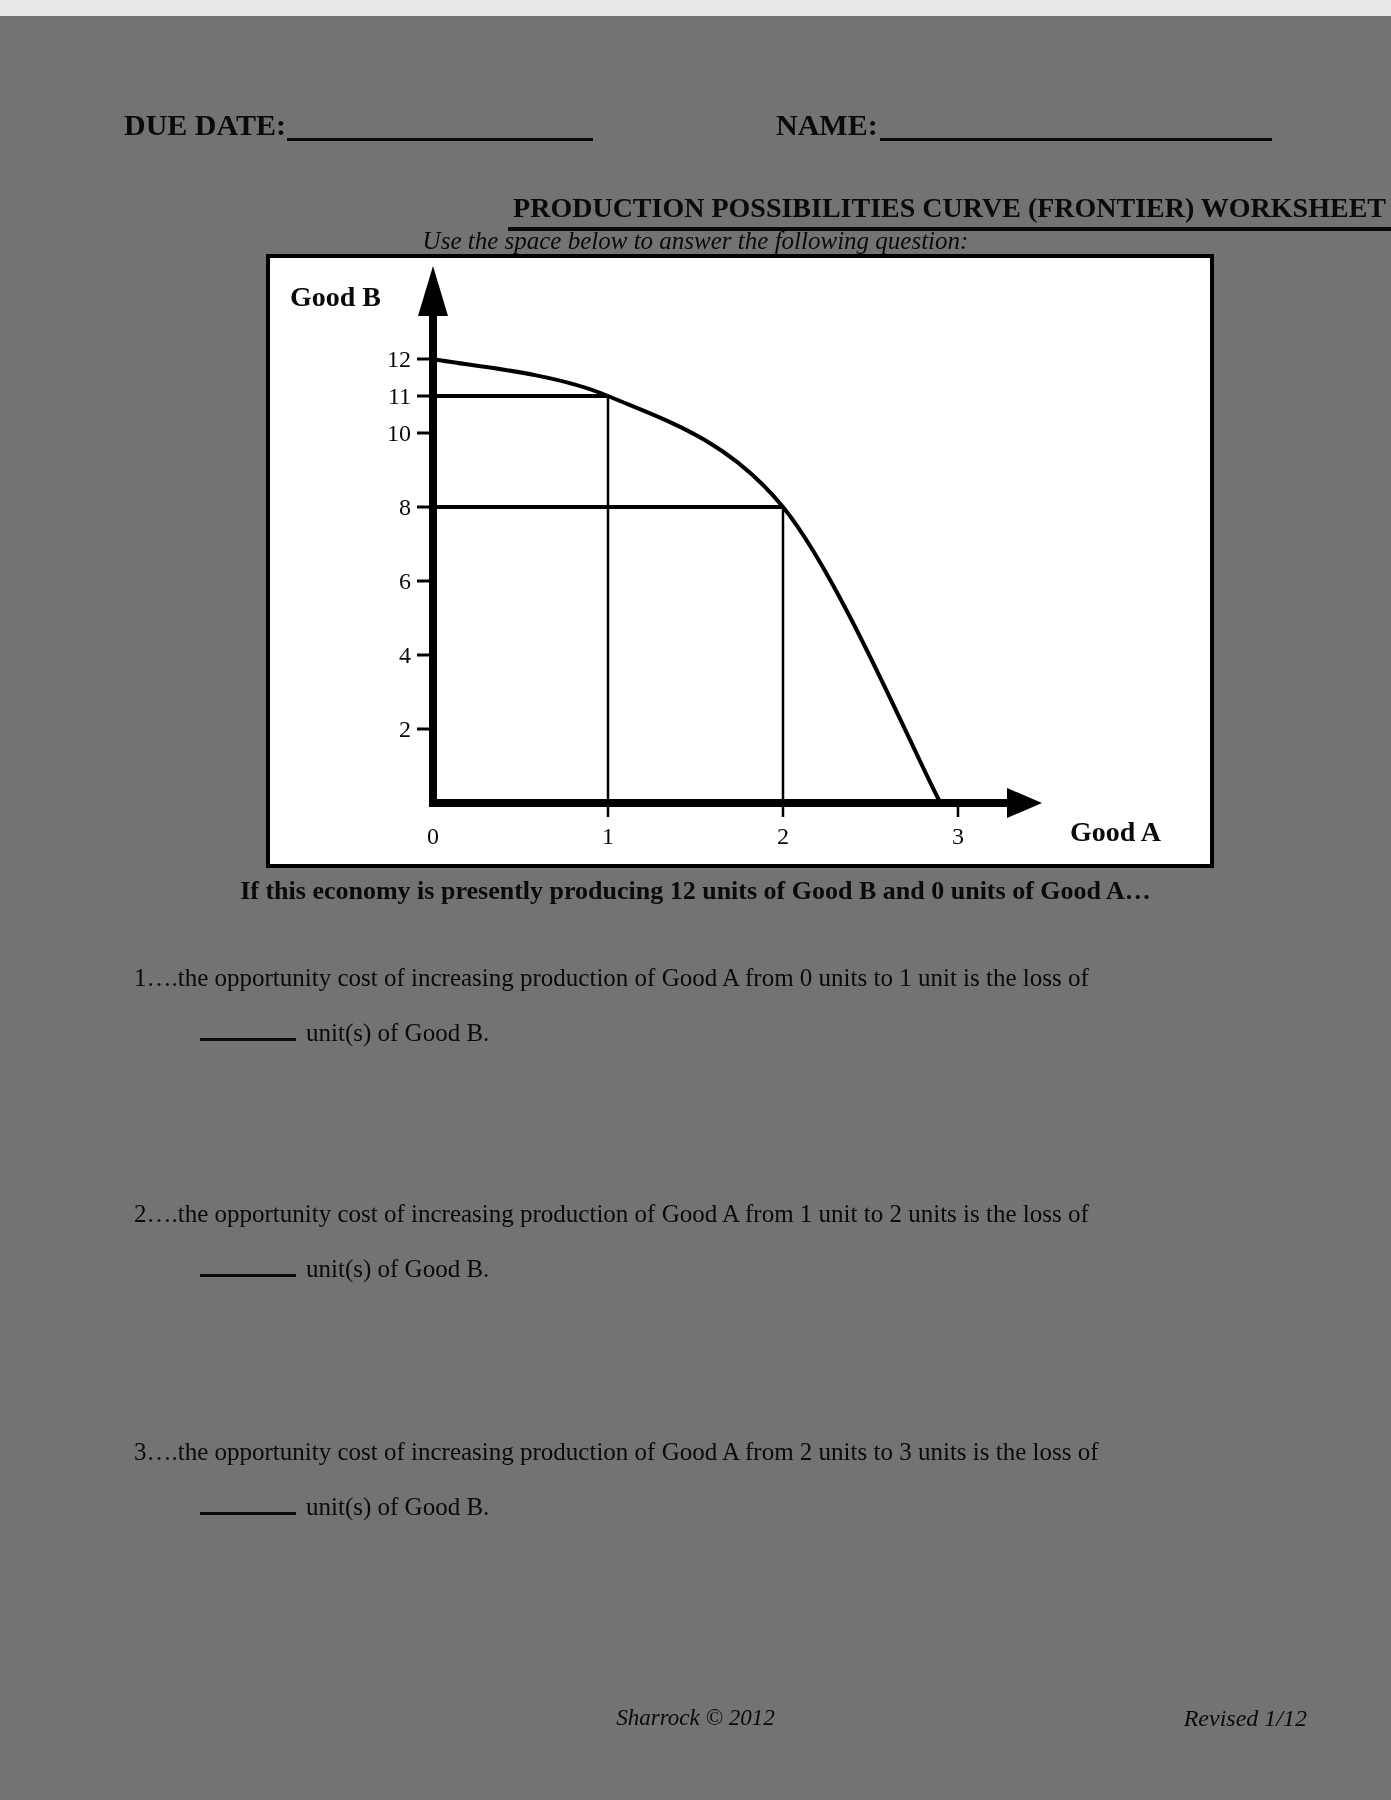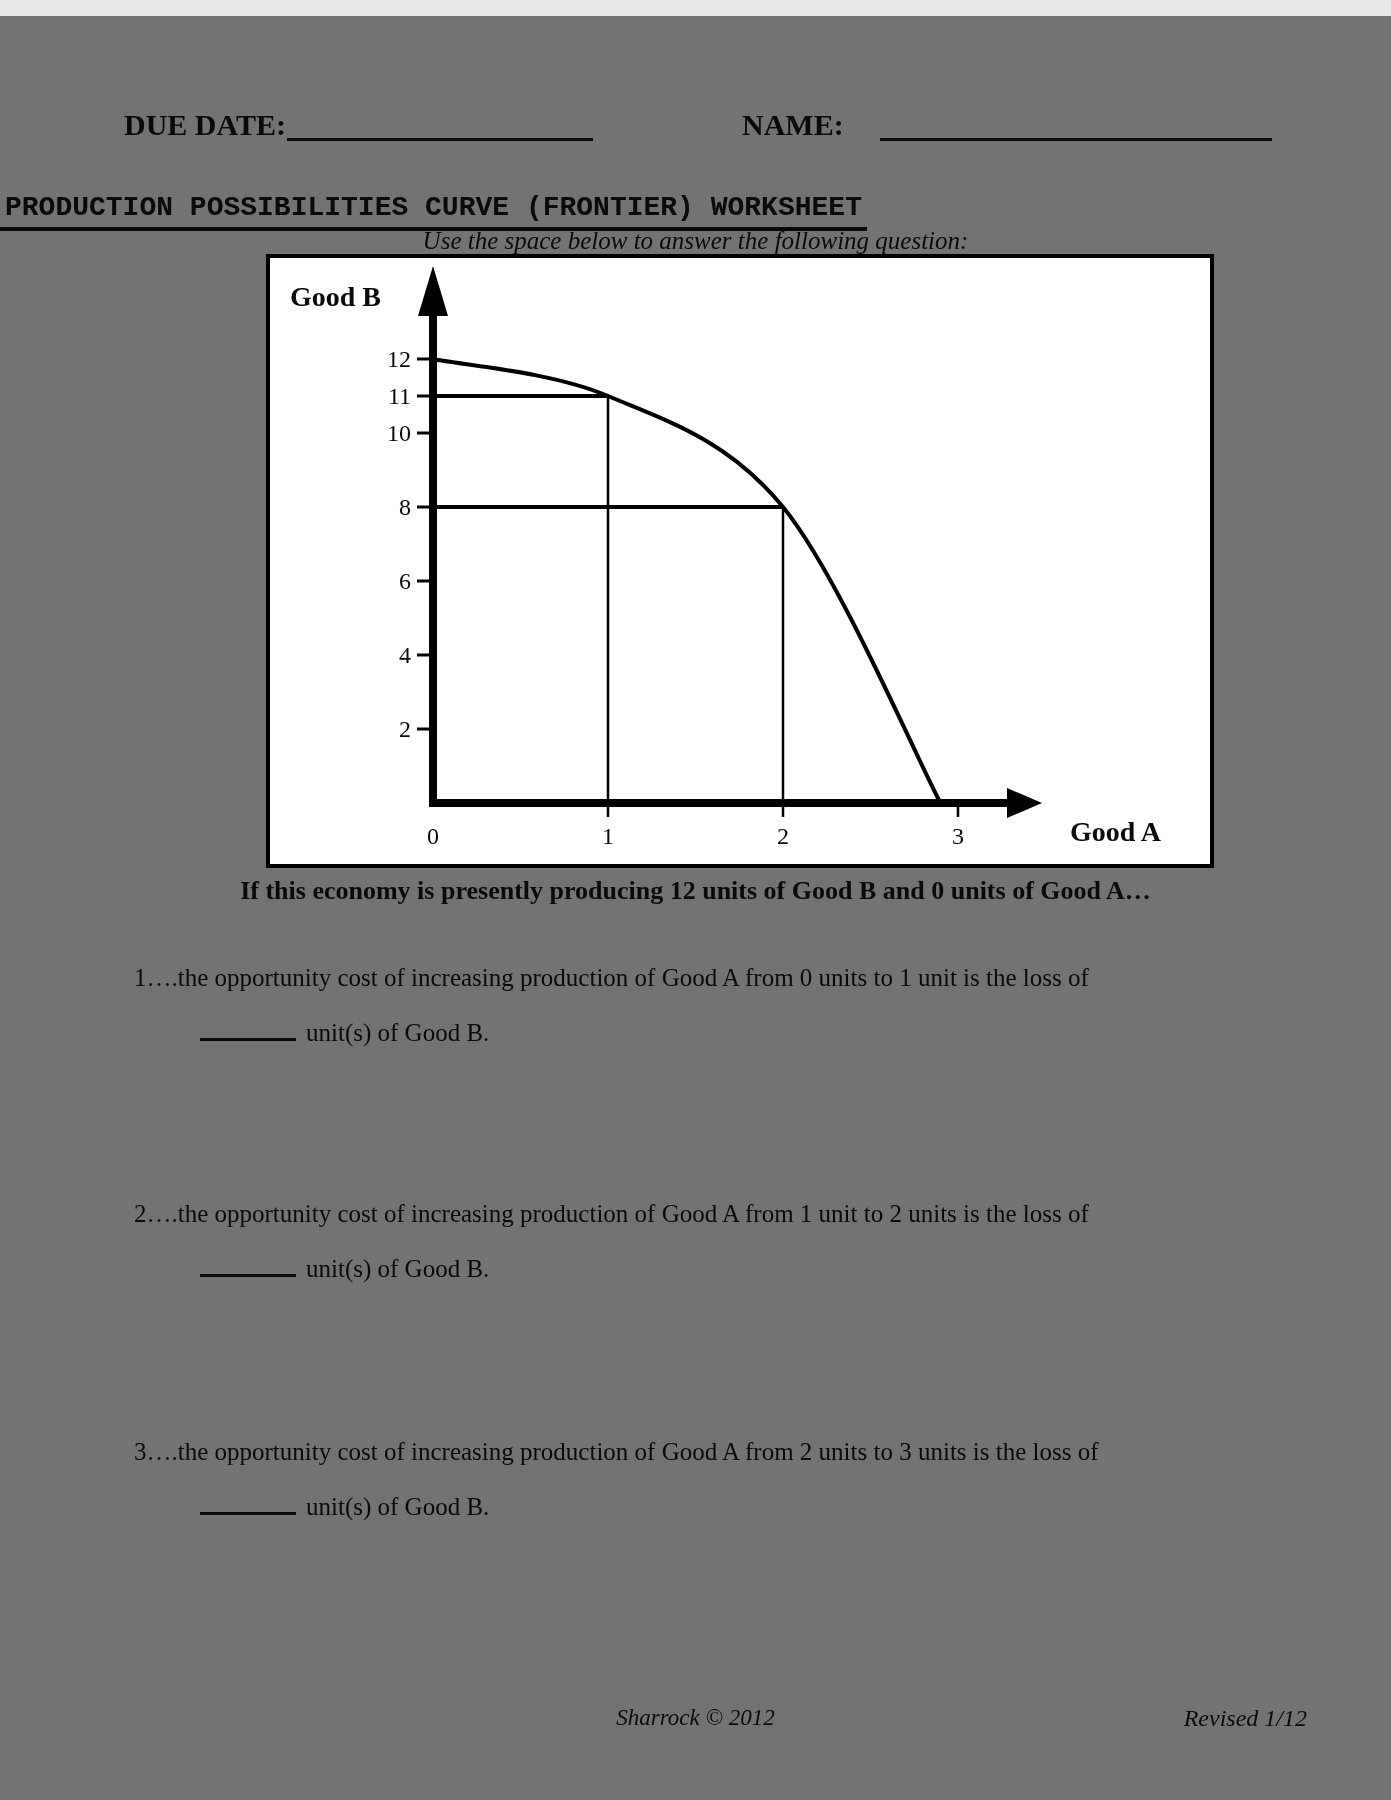--- a/index.html
+++ b/index.html
@@ -4,21 +4,21 @@
 <style>
   html,body{margin:0;padding:0;background:#e8e8e8;}
   .page{
     position:relative;width:1391px;height:1800px;background:#737373;
     font-family:"Liberation Serif","DejaVu Serif",serif;color:#0a0a0a;
     overflow:hidden;margin:16px auto;
   }
   .abs{position:absolute;}
   .hdr-label{font-weight:bold;font-size:30px;line-height:1;white-space:nowrap;}
   .hline{position:absolute;height:3px;background:#0a0a0a;}
-  .title-wrap{position:absolute;left:0;right:0;text-align:left;font-family:Liberation Mono, monospace;}
+  .title-wrap{position:absolute;left:0;right:0;text-align:right;}
   .title-text{
     display:inline-block;font-weight:bold;font-size:28px;line-height:1;
     border-bottom:4px solid #0a0a0a;padding:0 5px 5px 5px;white-space:nowrap;
   }
   .subtitle{position:absolute;left:0;right:0;text-align:center;
     font-style:italic;font-size:25px;line-height:1;}
   .chart-frame{
     position:absolute;left:266px;top:238px;width:940px;height:606px;
     border:4px solid #000;background:#fff;
   }
@@ -33,21 +33,21 @@
   .footer-right{position:absolute;right:84px;font-style:italic;font-size:24px;line-height:1;white-space:nowrap;}
 </style>
 </head>
 <body>
 
 <div class="page">
 
   <div class="abs hdr-label" style="left:124px;top:94px;">DUE DATE:</div>
   <div class="hline" style="left:287px;top:122px;width:306px;"></div>
 
-  <div class="abs hdr-label" style="left:742px;top:94px;">NAME:</div>
+  <div class="abs hdr-label" style="left:776px;top:94px;">NAME:</div>
   <div class="hline" style="left:880px;top:122px;width:392px;"></div>
 
   <div class="title-wrap" style="top:178px;">
     <span class="title-text">PRODUCTION POSSIBILITIES CURVE (FRONTIER) WORKSHEET</span>
   </div>
   <div class="subtitle" style="top:212px;">Use the space below to answer the following question:</div>
 
   <div class="chart-frame">
     <svg id="ppc-svg" width="940" height="606" viewBox="0 0 940 606">
         <line x1="167" y1="138" x2="338" y2="138" stroke="#000000" stroke-width="4"></line>

